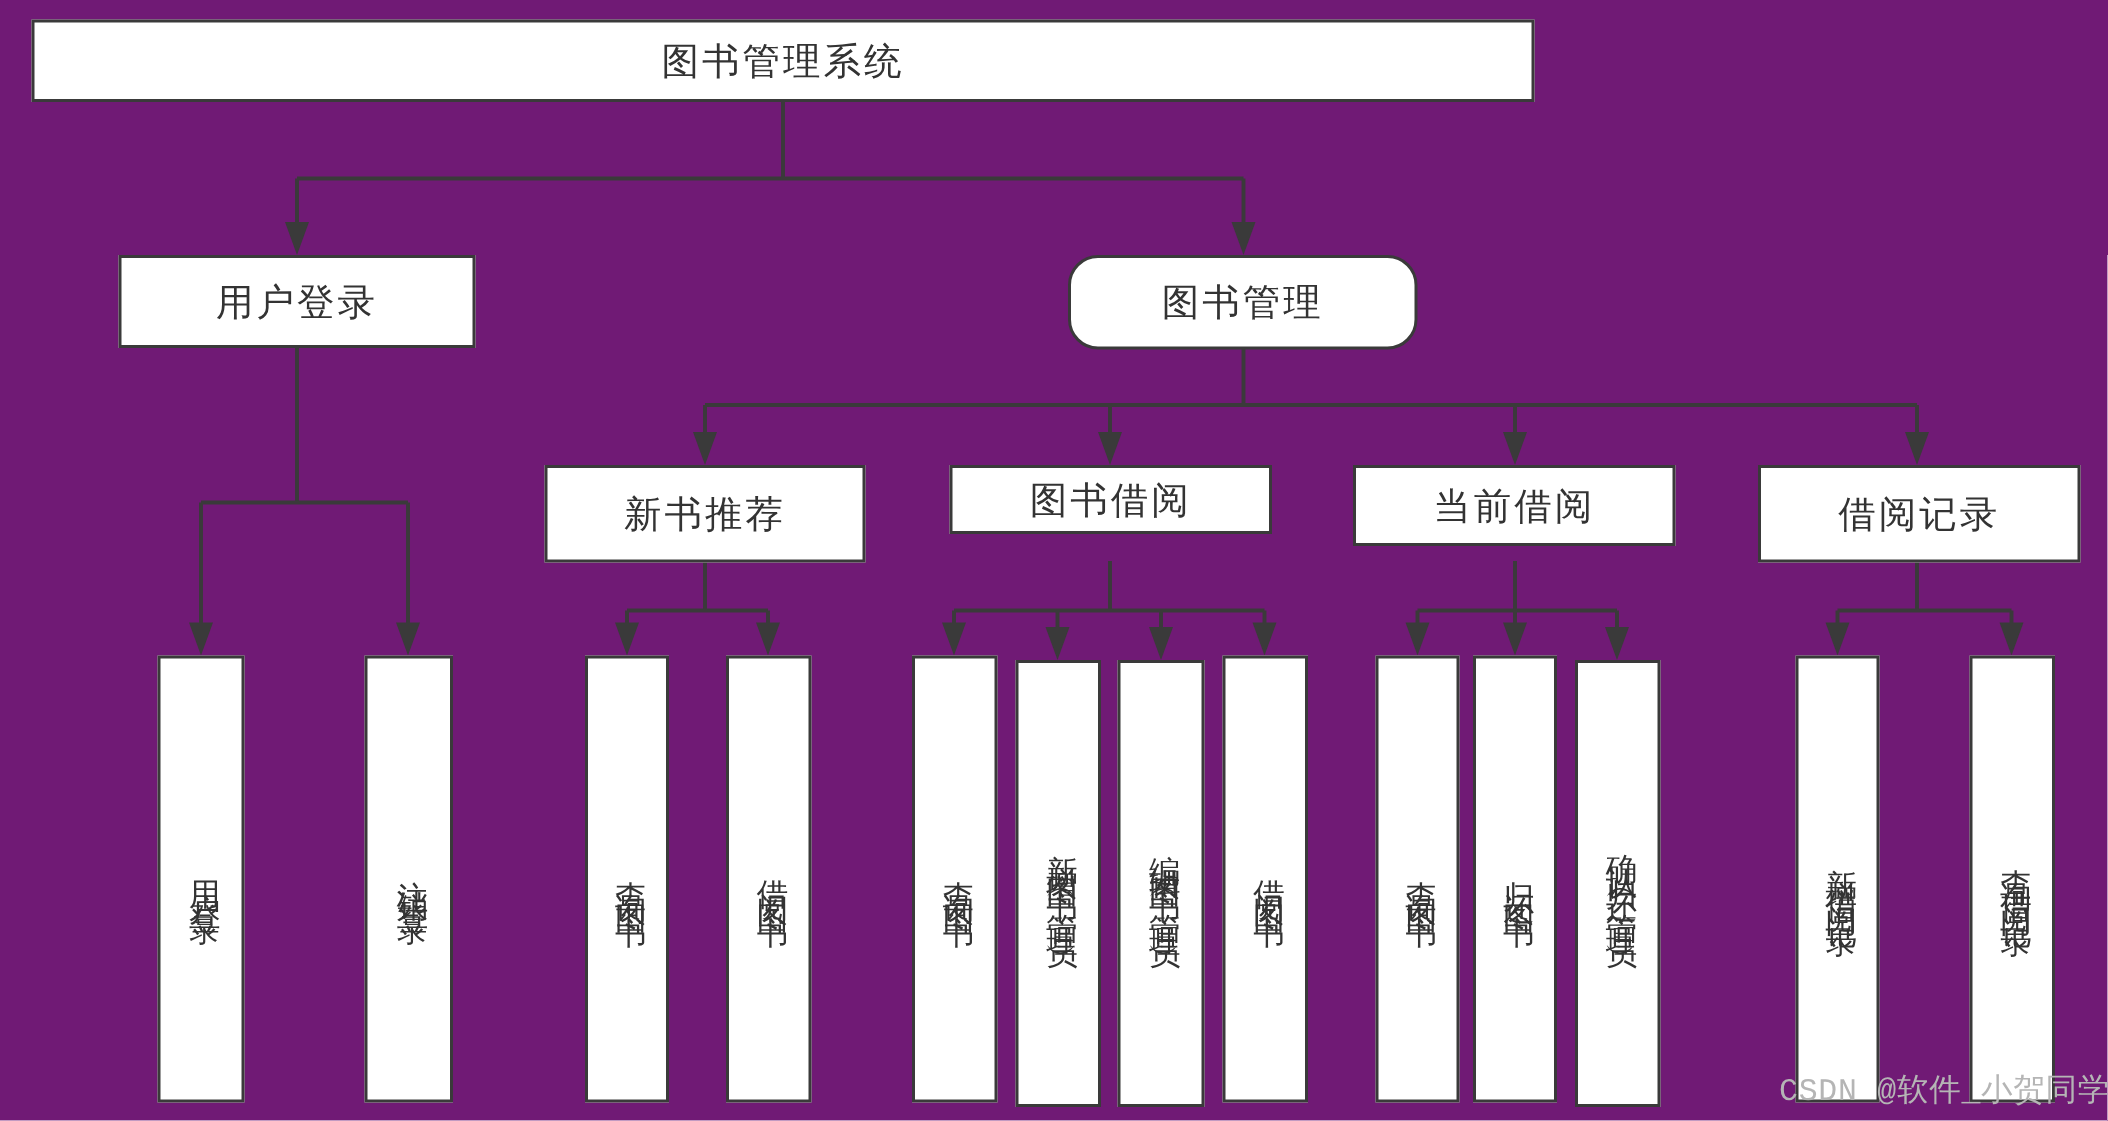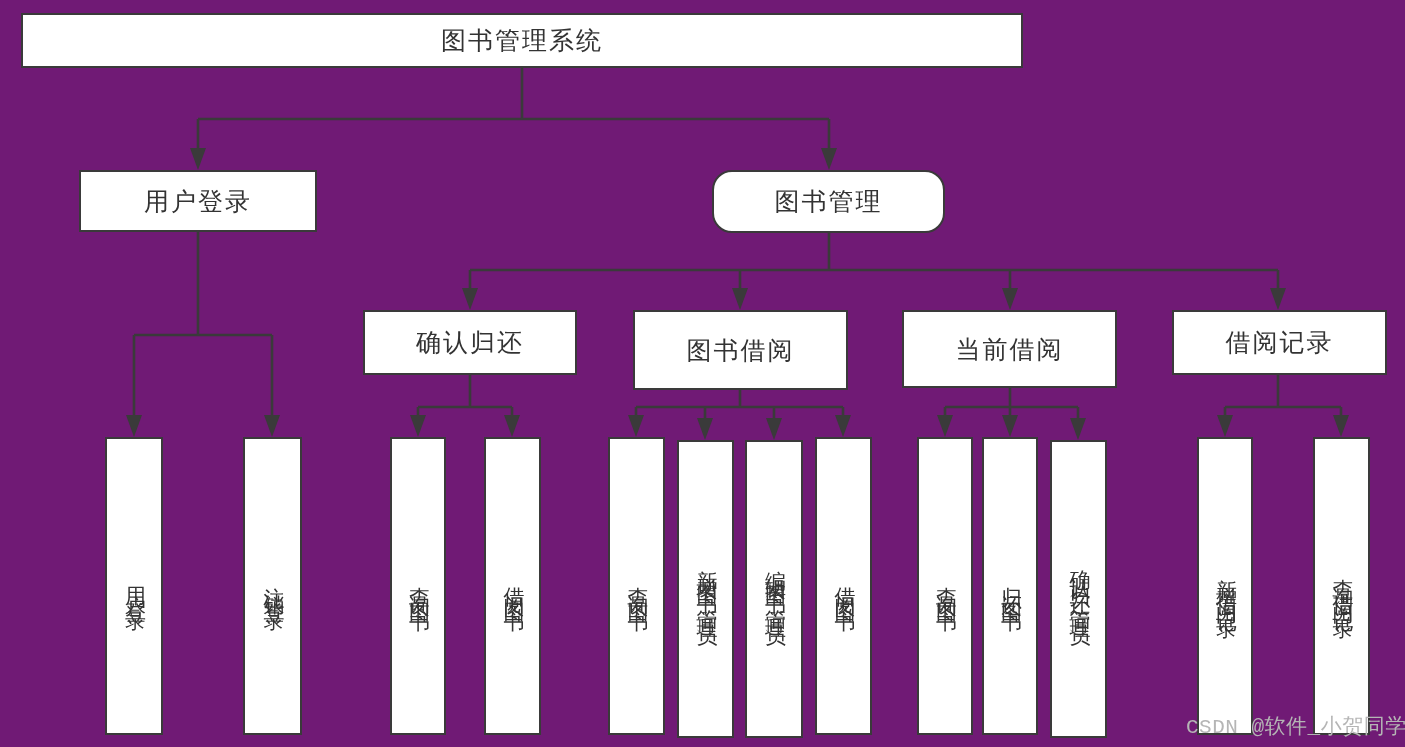--- a/index.html
+++ b/index.html
@@ -32,22 +32,22 @@
     text-orientation:mixed;
     font-size:21px;
     letter-spacing:8px;
     line-height:1;
   }
   
   .n-root{left:21px;top:13px;width:1002px;height:55px;}
   .n-login{left:79px;top:170px;width:238px;height:62px;}
   .n-mgmt{left:712px;top:170px;width:233px;height:63px;border-radius:20px;}
   .n-l3-0{left:363px;top:310px;width:214px;height:65px;}
-  .n-l3-1{left:633px;top:310px;width:215px;height:80px;}
-  .n-l3-2{left:902px;top:310px;width:215px;height:78px;}
+  .n-l3-1{left:633px;top:310px;width:215px;height:46px;}
+  .n-l3-2{left:902px;top:310px;width:215px;height:54px;}
   .n-l3-3{left:1172px;top:310px;width:215px;height:65px;}
   .leaf{top:437px;height:298px;}
   .n-a1{left:105px;width:58px;}
   .n-a2{left:243px;width:59px;}
   .n-b1{left:390px;width:56px;}
   .n-b2{left:484px;width:57px;}
   .n-c1{left:608px;width:57px;}
   .n-c2{left:677px;top:440px;width:57px;}
   .n-c3{left:745px;top:440px;width:58px;}
   .n-c4{left:815px;width:57px;}
@@ -114,21 +114,21 @@
   </div>
 
   <div class="node hnode n-login">
     <span>用户登录</span>
   </div>
   <div class="node hnode n-mgmt">
     <span>图书管理</span>
   </div>
 
   <div class="node hnode n-l3-0">
-    <span>确认归还</span>
+    <span>新书推荐</span>
   </div>
   <div class="node hnode n-l3-1">
     <span>图书借阅</span>
   </div>
   <div class="node hnode n-l3-2">
     <span>当前借阅</span>
   </div>
   <div class="node hnode n-l3-3">
     <span>借阅记录</span>
   </div>

